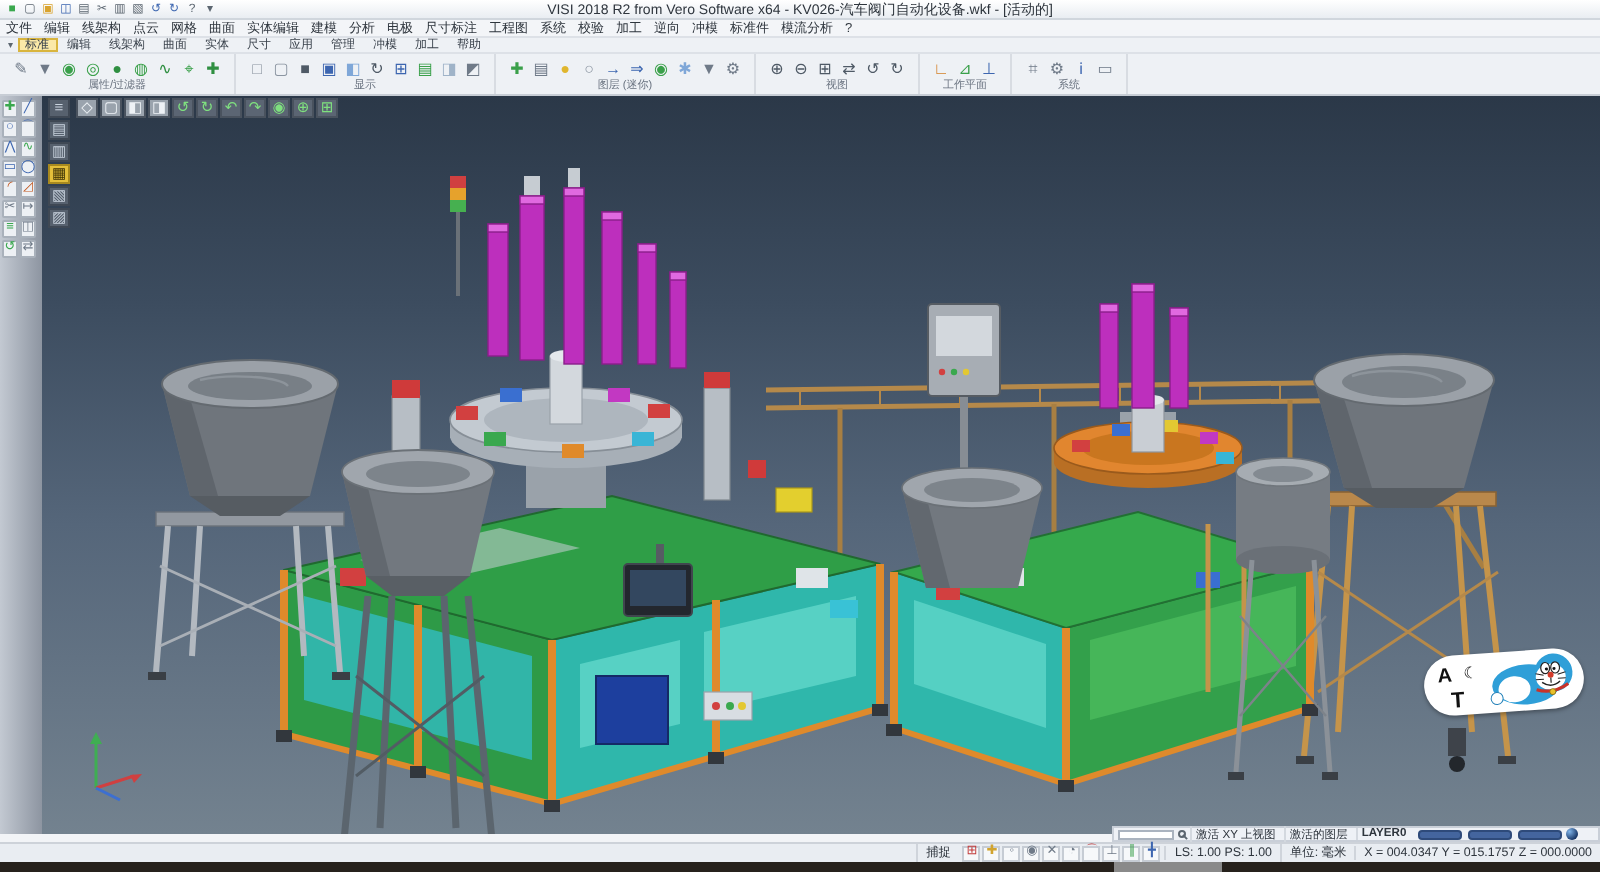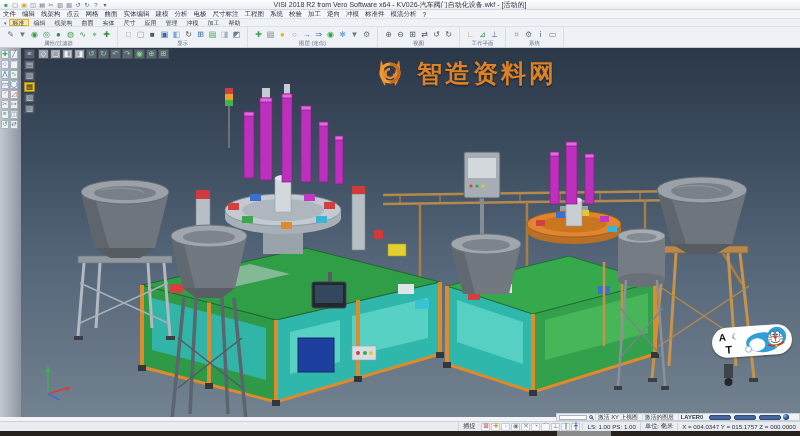--- a/index.html
+++ b/index.html
@@ -441,30 +441,20 @@
       <span class="gicon" style="color: rgb(238, 242, 246); background: rgb(154, 163, 173);">◨</span>
       <span class="gicon" style="color: rgb(127, 224, 127); background: rgb(91, 101, 115);">↺</span>
       <span class="gicon" style="color: rgb(127, 224, 127); background: rgb(91, 101, 115);">↻</span>
       <span class="gicon" style="color: rgb(127, 224, 127); background: rgb(91, 101, 115);">↶</span>
       <span class="gicon" style="color: rgb(127, 224, 127); background: rgb(91, 101, 115);">↷</span>
       <span class="gicon" style="color: rgb(127, 224, 127); background: rgb(91, 101, 115);">◉</span>
       <span class="gicon" style="color: rgb(127, 224, 127); background: rgb(91, 101, 115);">⊕</span>
       <span class="gicon" style="color: rgb(127, 224, 127); background: rgb(91, 101, 115);">⊞</span>
     </div>
 
-  <div class="abs watermark">
-    <svg width="36" height="34" viewBox="0 0 36 34">
-      <path d="M13 30 C8 24 7 14 9 4 C12 10 13 16 14 24 Z" fill="#e8892b"></path>
-      <path d="M23 30 C28 24 29 14 27 4 C24 10 23 16 22 24 Z" fill="#e8892b"></path>
-      <circle cx="18" cy="17" r="9" fill="none" stroke="#ef9a33" stroke-width="3.2"></circle>
-      <path d="M18 8 a9 9 0 0 1 0 18" stroke="#c96a1a" stroke-width="3.2" fill="none"></path>
-      <path d="M18 13 a4.5 4.5 0 1 0 4.5 4.5" stroke="#e8892b" stroke-width="2.4" fill="none"></path>
-    </svg>
-    <span class="watermark-text">智造资料网</span>
-  </div>
 
   <svg class="abs triad" width="34" height="38">
     <line x1="8" y1="30" x2="8" y2="6" stroke="#3fae52" stroke-width="1.5"></line>
     <path d="M8 2 l-3 6 h6 Z" fill="#3fae52"></path>
     <line x1="8" y1="30" x2="27" y2="24" stroke="#d04040" stroke-width="1.5"></line>
     <path d="M31 23 l-6 0.5 2 4 Z" fill="#d04040"></path>
     <line x1="8" y1="30" x2="20" y2="36" stroke="#3d6fd0" stroke-width="1.5"></line>
   </svg>
 
   <div class="abs sticker">

